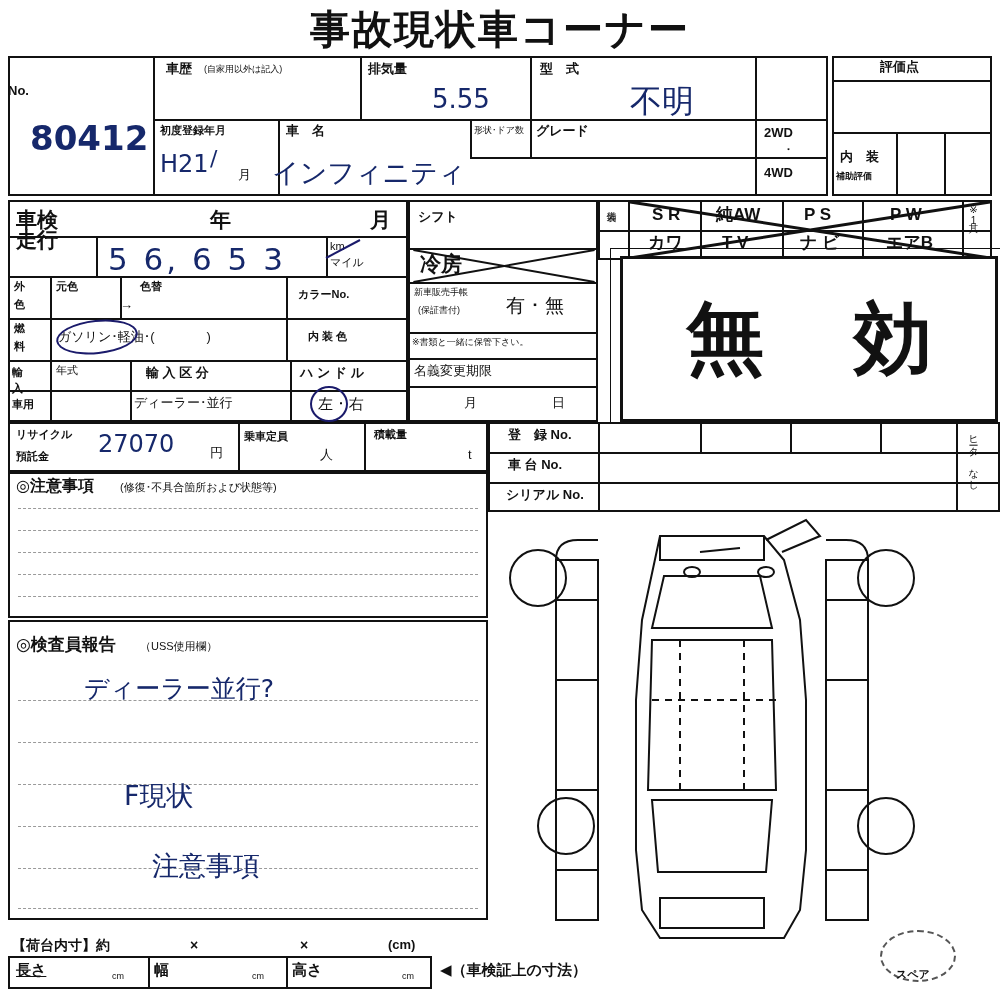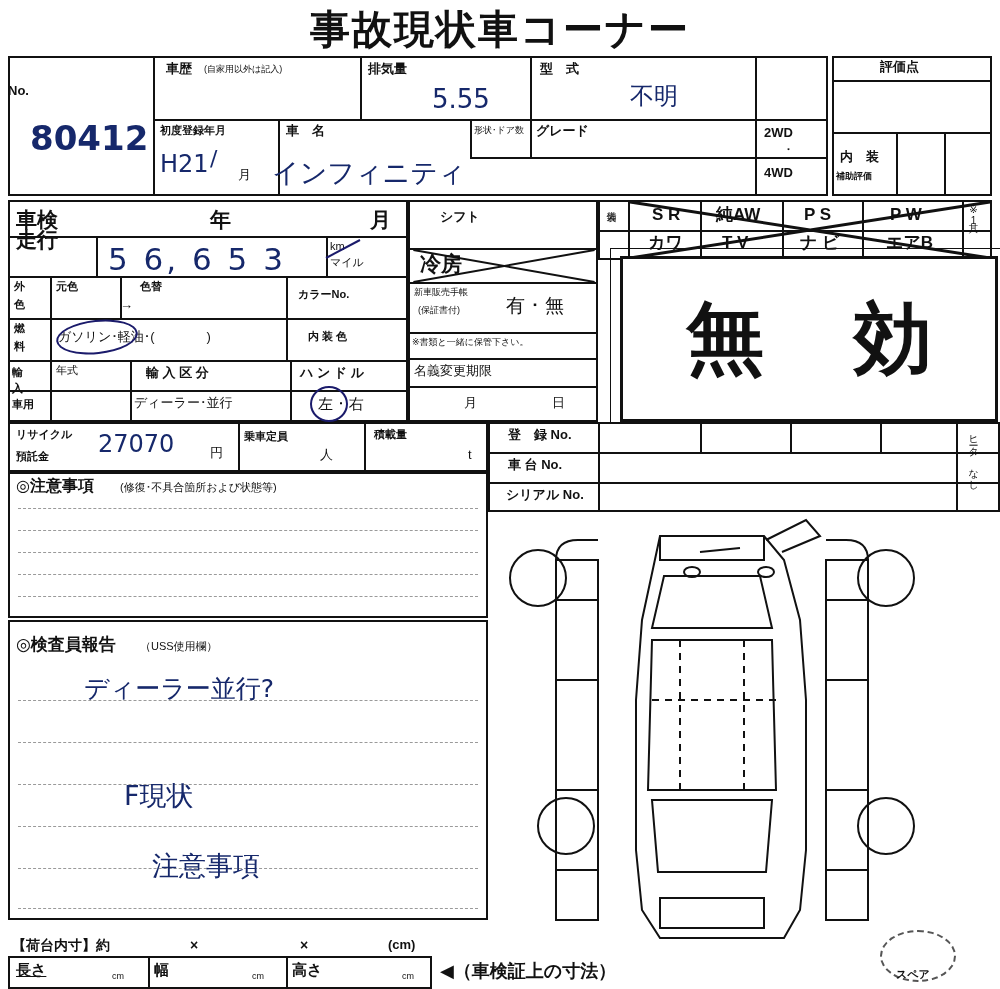--- a/index.html
+++ b/index.html
@@ -44,21 +44,21 @@
   <div class="ln" style="left:153px;top:119px;width:675px;height:2px;"></div>
   <div class="ln" style="left:360px;top:56px;width:2px;height:63px;"></div>
   <div class="ln" style="left:530px;top:56px;width:2px;height:63px;"></div>
   <div class="ln" style="left:755px;top:56px;width:2px;height:140px;"></div>
 
   <div class="lbl b" style="left:166px;top:62px;">車歴</div>
   <div class="lbl xs" style="left:204px;top:65px;">(自家用以外は記入)</div>
   <div class="lbl b" style="left:368px;top:62px;">排気量</div>
   <div class="hw blue" style="left:432px;top:84px;font-size:26px;">5.55</div>
   <div class="lbl b" style="left:540px;top:62px;">型　式</div>
-  <div class="hw blue" style="left:630px;top:80px;font-size:24px;">不明</div>
+  <div class="hw blue" style="left:630px;top:80px;font-size:32px;">不明</div>
 
   <div class="ln" style="left:278px;top:119px;width:2px;height:77px;"></div>
   <div class="ln" style="left:470px;top:119px;width:2px;height:38px;"></div>
   <div class="ln" style="left:530px;top:119px;width:2px;height:38px;"></div>
   <div class="lbl sm b" style="left:160px;top:124px;">初度登録年月</div>
   <div class="hw blue" style="left:160px;top:150px;font-size:24px;">H21</div>
   <div class="hw blue" style="left:210px;top:146px;font-size:22px;">/</div>
   <div class="lbl" style="left:238px;top:168px;">月</div>
   <div class="lbl b" style="left:286px;top:124px;">車　名</div>
   <div class="hw blue" style="left:272px;top:155px;font-size:27px;">インフィニティ</div>
@@ -129,21 +129,21 @@
   <div class="lbl b" style="left:300px;top:366px;">ハ ン ド ル</div>
   <div class="lbl" style="left:318px;top:396px;font-size:15px;">左 ･ 右</div>
   <div class="circ" style="left:310px;top:386px;width:34px;height:32px;"></div>
 
   <div class="bx" style="left:408px;top:200px;width:190px;height:222px;"></div>
   <div class="ln" style="left:408px;top:248px;width:190px;height:2px;"></div>
   <div class="ln" style="left:408px;top:282px;width:190px;height:2px;"></div>
   <div class="ln" style="left:408px;top:332px;width:190px;height:2px;"></div>
   <div class="ln" style="left:408px;top:358px;width:190px;height:2px;"></div>
   <div class="ln" style="left:408px;top:386px;width:190px;height:2px;"></div>
-  <div class="lbl b" style="left:440px;top:210px;text-align:center;">シフト</div>
+  <div class="lbl b" style="left:418px;top:210px;text-align:center;">シフト</div>
   <div class="lbl big" style="left:420px;top:252px;">冷房</div>
   <div class="cross" style="left:412px;top:248px;width:184px;height:34px;"></div>
   <div class="lbl xs" style="left:414px;top:288px;">新車販売手帳</div>
   <div class="lbl xs" style="left:418px;top:306px;">(保証書付)</div>
   <div class="lbl" style="left:506px;top:296px;font-size:19px;">有 ･ 無</div>
   <div class="lbl xs" style="left:412px;top:338px;">※書類と一緒に保管下さい。</div>
   <div class="lbl" style="left:414px;top:364px;">名義変更期限</div>
   <div class="lbl" style="left:464px;top:396px;">月</div>
   <div class="lbl" style="left:552px;top:396px;">日</div>
 
@@ -226,21 +226,21 @@
   <div class="lbl b" style="left:388px;top:938px;font-size:13px;">(cm)</div>
   <div class="bx" style="left:8px;top:956px;width:424px;height:33px;"></div>
   <div class="ln" style="left:148px;top:956px;width:2px;height:33px;"></div>
   <div class="ln" style="left:286px;top:956px;width:2px;height:33px;"></div>
   <div class="lbl b" style="left:16px;top:962px;font-size:15px;text-decoration:underline;">長さ</div>
   <div class="lbl xs" style="left:112px;top:972px;">cm</div>
   <div class="lbl b" style="left:154px;top:962px;font-size:15px;">幅</div>
   <div class="lbl xs" style="left:252px;top:972px;">cm</div>
   <div class="lbl b" style="left:292px;top:962px;font-size:15px;">高さ</div>
   <div class="lbl xs" style="left:402px;top:972px;">cm</div>
-  <div class="lbl b" style="left:440px;top:962px;font-size:18px;">◀（車検証上の寸法）</div>
+  <div class="lbl b" style="left:440px;top:962px;font-size:15px;">◀（車検証上の寸法）</div>
 
   <svg width="1000" height="989">
     <g fill="none" stroke="#111" stroke-width="2">
 
       <path d="M556 560 L556 920 L598 920 L598 560 Z"></path>
       <path d="M556 600 L598 600 M556 680 L598 680 M556 790 L598 790 M556 870 L598 870"></path>
       <path d="M556 560 Q556 540 578 540 L598 540"></path>
 
       <path d="M826 560 L826 920 L868 920 L868 560 Z"></path>
       <path d="M826 600 L868 600 M826 680 L868 680 M826 790 L868 790 M826 870 L868 870"></path>

